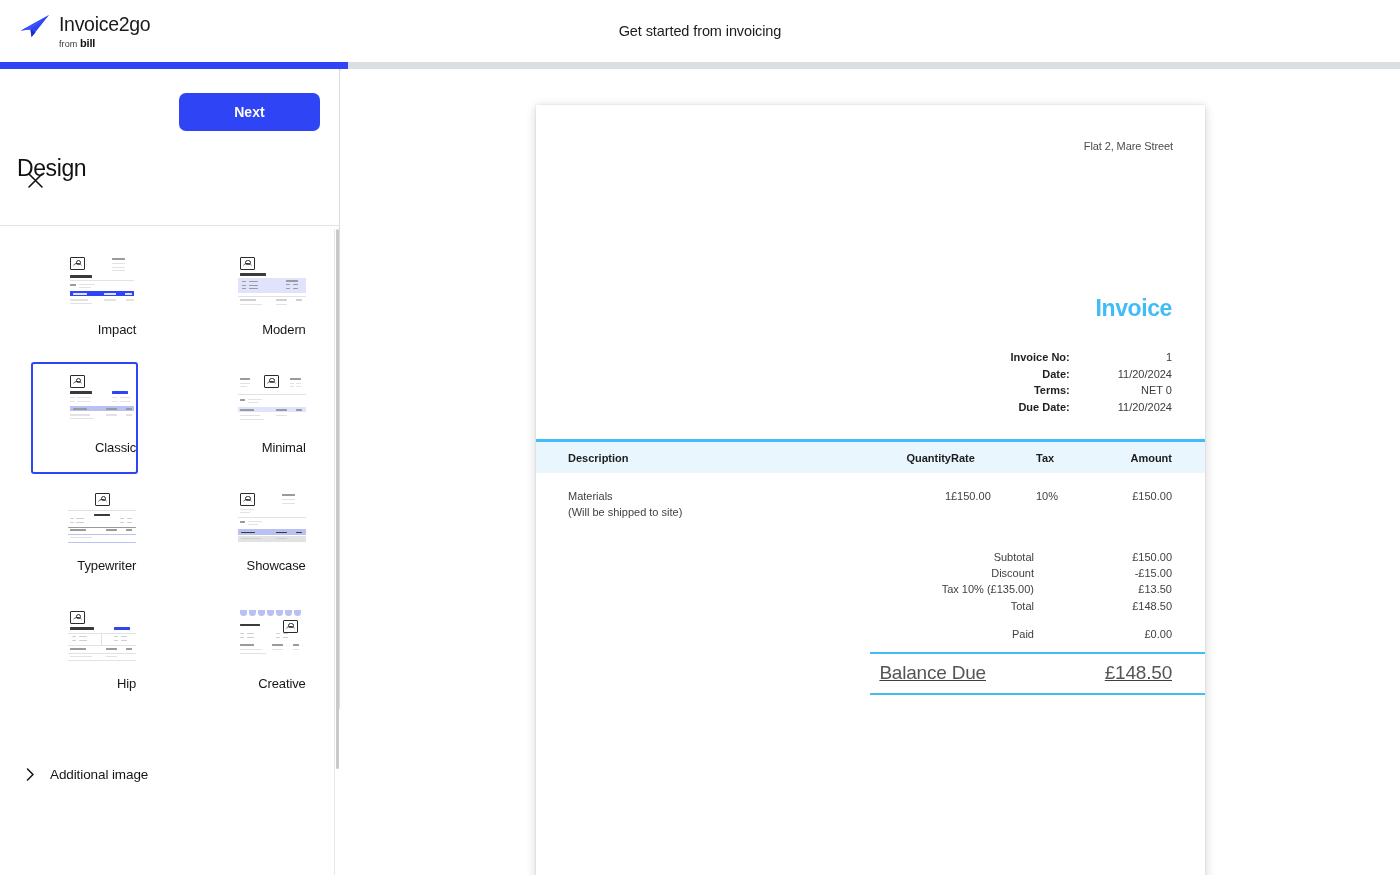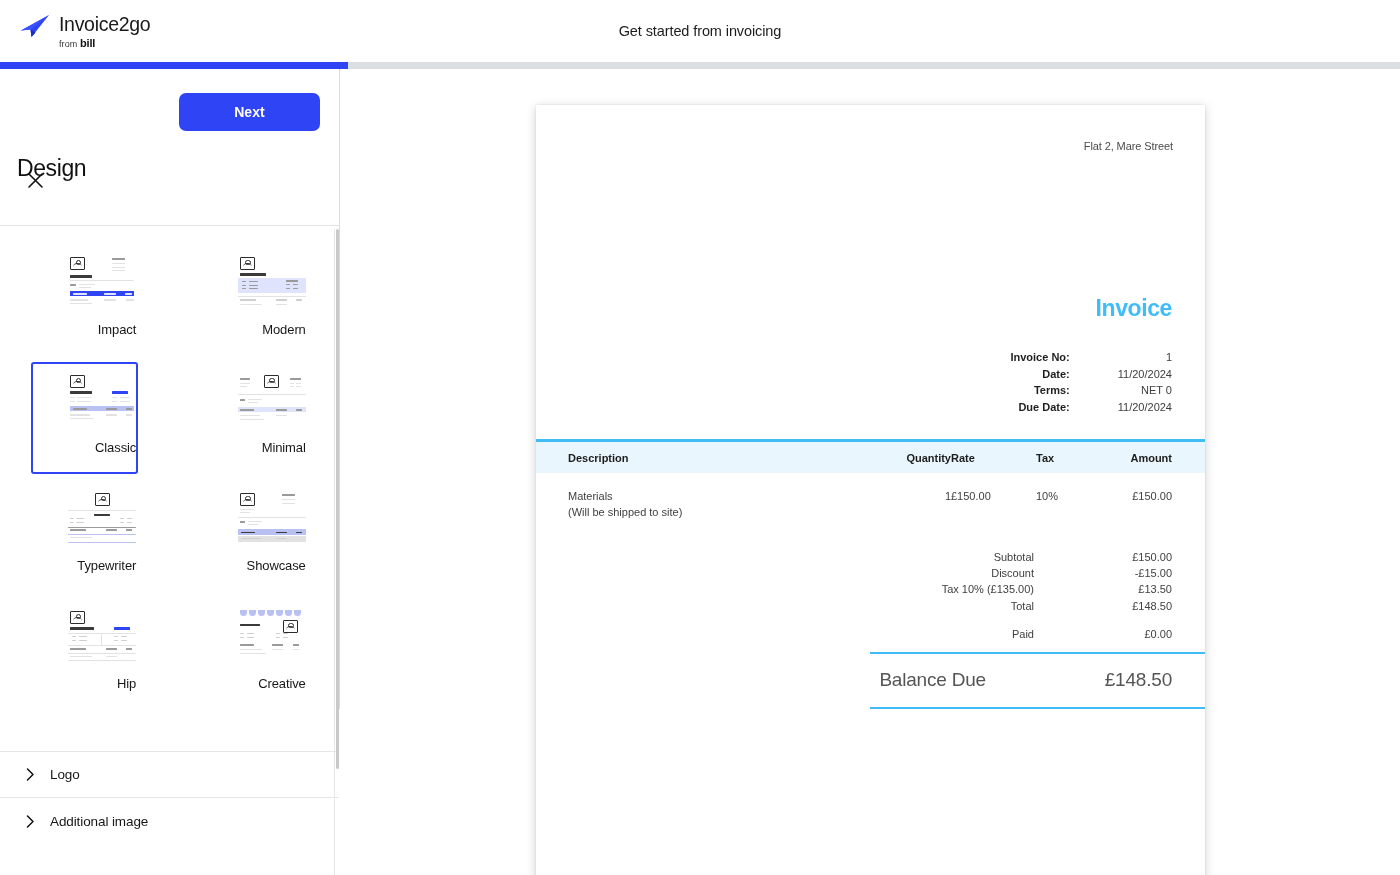--- a/index.html
+++ b/index.html
@@ -178,22 +178,23 @@
   .totals {
     position:absolute; left: 334px; top: 446px; width: 335px;
     font-size: 11px; color:#3f3f3f;
   }
   .t-line { display:flex; justify-content:space-between; padding-right: 33px; margin-bottom: 4.2px; }
   .t-line .tk { text-align:right; flex:1; padding-right: 58px; }
   .t-line .tv { width: 80px; text-align:right; }
   .t-paid { margin-top: 16px; }
   .bal-wrap {
     margin-top: 12px; border-top: 2.5px solid #40bdf7; border-bottom: 2.5px solid #40bdf7;
-    height: 57px; display:flex; align-items:center; justify-content:flex-end;
+    height: 43px; display:flex; align-items:center; justify-content:flex-end;
     padding-right: 33px;
+    text-decoration: underline;
   }
   .bal-label { flex:1; text-align:right; padding-right: 36px; font-size: 19px; color:#555; letter-spacing:-0.2px; }
   .bal-val { width: 150px; text-align:right; font-size: 19px; color:#555; letter-spacing:-0.2px; }
 </style>
 </head>
 <body>
 
 <div class="topbar">
   <div class="logo-block">
     <svg class="logo-mark" viewBox="0 0 34 34">
@@ -434,28 +435,20 @@
           <div class="bar g-xlite" style="left:34px;top:39px;width:11px;height:1.4px;"></div>
           <div class="bar g-xlite" style="left:55px;top:39px;width:6px;height:1.4px;"></div>
           <div class="bar g-xlite" style="left:2px;top:43px;width:26px;height:1.2px;"></div>
         </div>
         <div class="tpl-name">Creative</div>
       </div>
     </div>
 
     <div style="height:35px;"></div>
 
-    <div class="section-row" style="border-top:1px solid #e6e6e6;">
-      <span class="chev">
-        <svg width="9" height="13" viewBox="0 0 9 13">
-          <path d="M1.5 1 L7 6.5 L1.5 12" stroke="#111" stroke-width="1.5" fill="none" stroke-linecap="round" stroke-linejoin="round"></path>
-        </svg>
-      </span>
-      <span class="section-label">Logo</span>
-    </div>
 
     <div class="section-row no-border">
       <span class="chev">
         <svg width="9" height="13" viewBox="0 0 9 13">
           <path d="M1.5 1 L7 6.5 L1.5 12" stroke="#111" stroke-width="1.5" fill="none" stroke-linecap="round" stroke-linejoin="round"></path>
         </svg>
       </span>
       <span class="section-label">Additional image</span>
     </div>
   </div>

